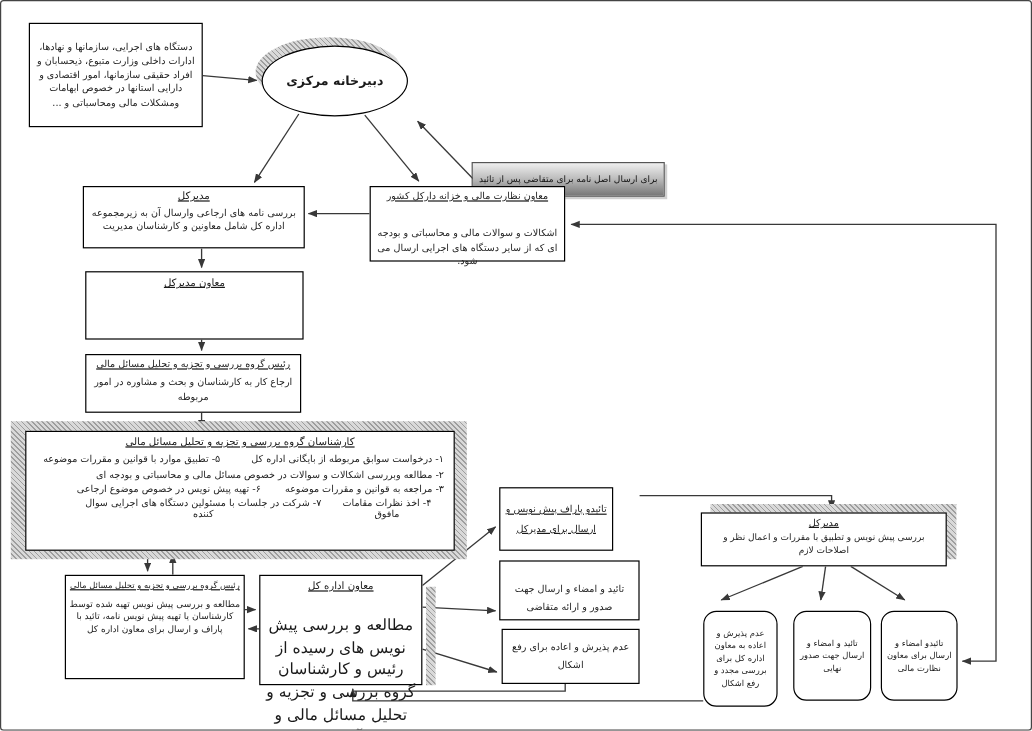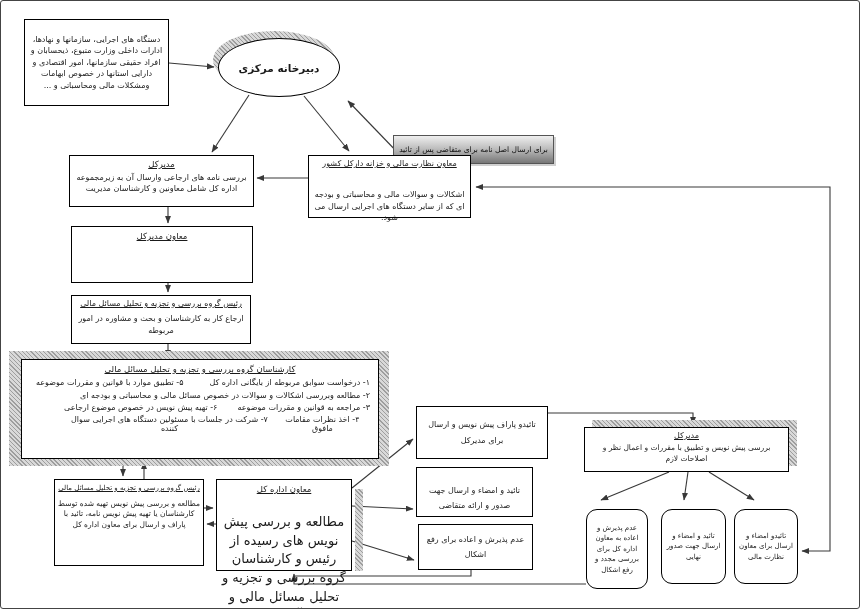--- a/index.html
+++ b/index.html
@@ -138,21 +138,21 @@
     <div class="hdr" style="font-size:7px;">رئیس گروه بررسی و تجزیه و تحلیل مسائل مالی</div>
     <div class="bdy" style="font-size:7.5px;margin-top:4px;">مطالعه و بررسی پیش نویس تهیه شده توسط کارشناسان یا تهیه پیش نویس نامه، تائید با پاراف و ارسال برای معاون اداره کل</div>
   </div>
 
   <div class="hatch" style="left:354px;top:488px;width:8px;height:82px;"></div>
   <div class="box" style="left:215px;top:478px;width:136px;height:92px;padding-top:3px;">
     <div class="hdr">معاون اداره کل</div>
     <div class="bdy" style="font-size:13px;margin-top:16px;">مطالعه و بررسی پیش نویس های رسیده از رئیس و کارشناسان گروه بررسی و تجزیه و تحلیل مسائل مالی و تطبیق آن با مقررات موضوعه</div>
   </div>
 
-  <div class="box" style="left:415px;top:405px;width:132px;height:53px;justify-content:center;">
+  <div class="box" style="left:415px;top:405px;width:95px;height:53px;justify-content:center;text-decoration:underline;">
     <div class="bdy" style="line-height:1.9;">تائیدو پاراف پیش نویس و ارسال برای مدیرکل</div>
   </div>
   <div class="box" style="left:415px;top:466px;width:117px;height:50px;justify-content:center;">
     <div class="bdy" style="line-height:1.9;margin-top:12px;">تائید و امضاء و ارسال جهت صدور و ارائه متقاضی</div>
   </div>
   <div class="box" style="left:417px;top:523px;width:115px;height:46px;justify-content:center;">
     <div class="bdy" style="line-height:1.9;">عدم پذیرش و اعاده برای رفع اشکال</div>
   </div>
 
   <div class="hatch" style="left:591px;top:419px;width:205px;height:46px;"></div>

